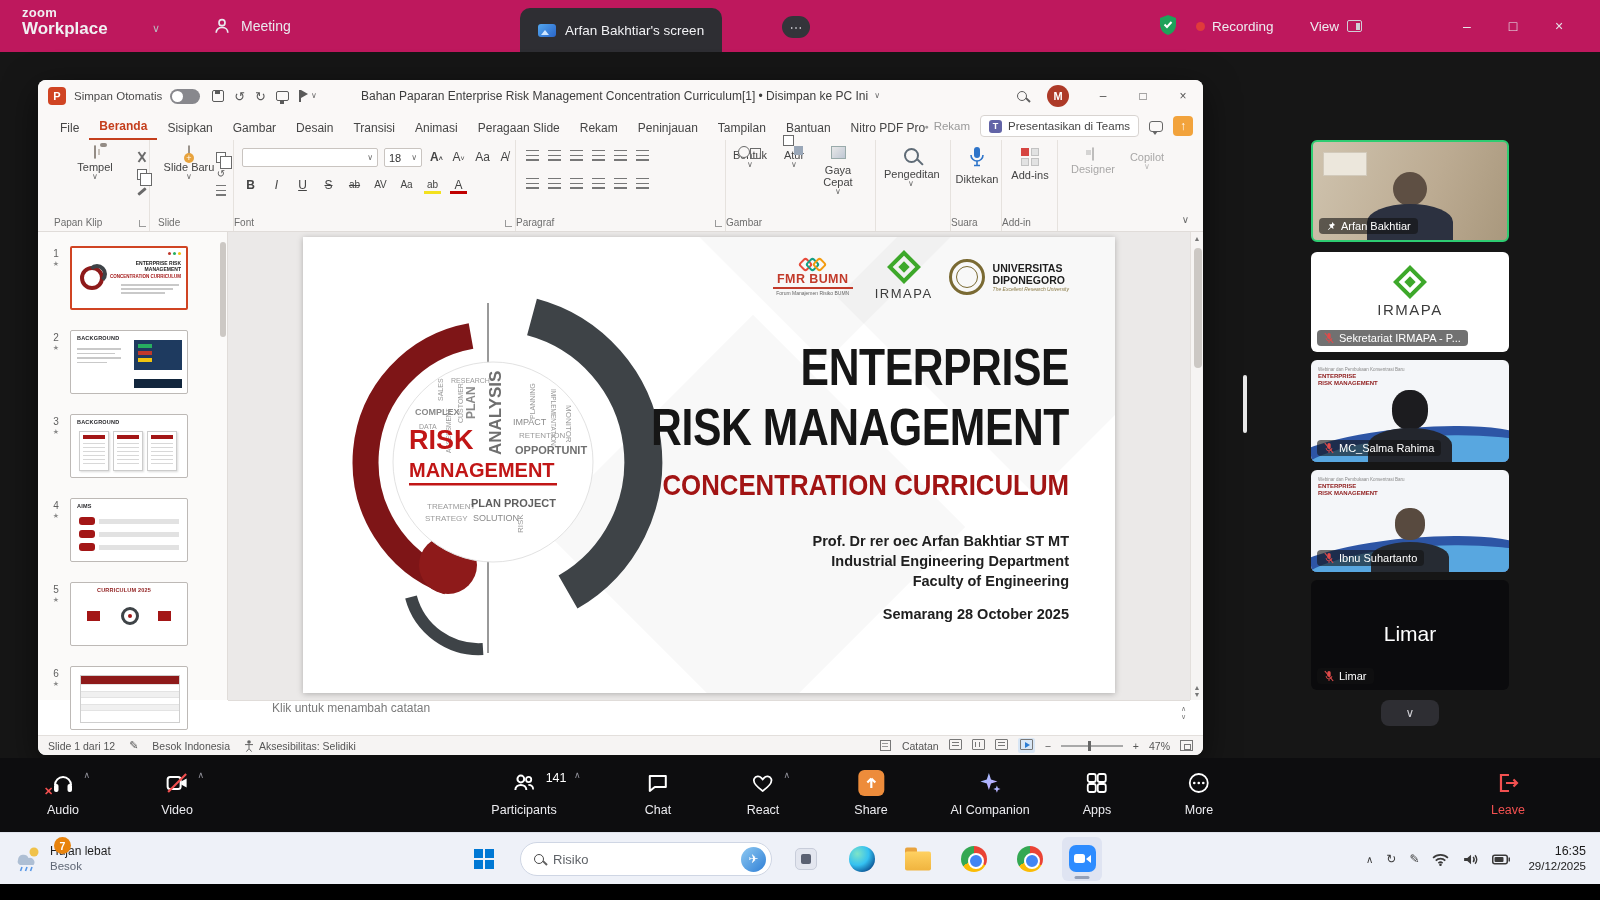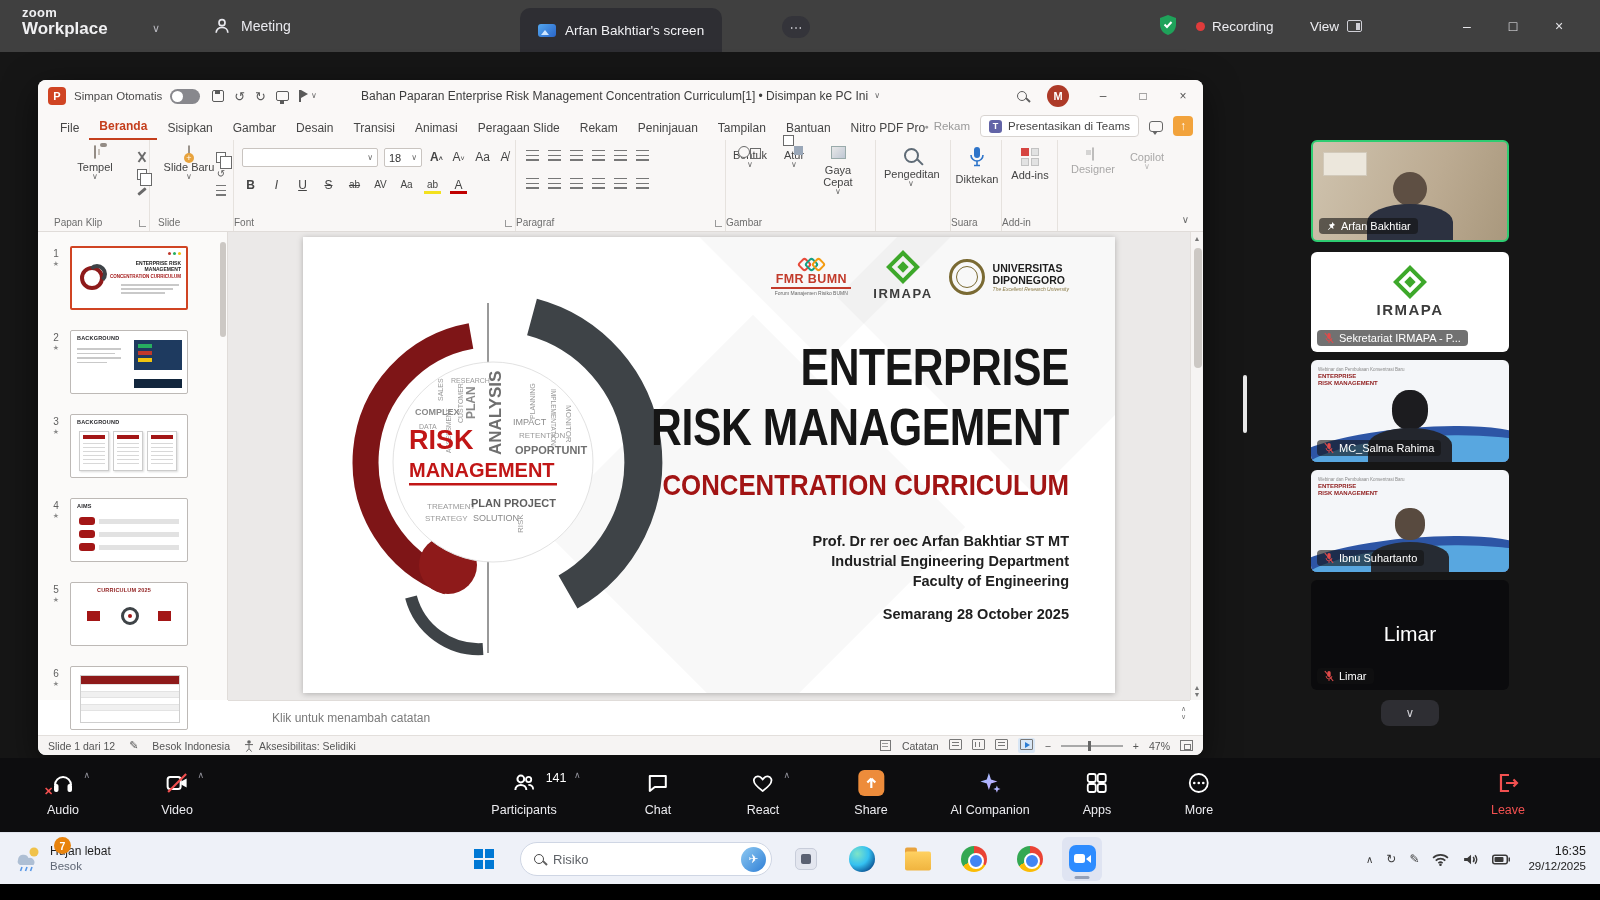--- a/index.html
+++ b/index.html
@@ -1,21 +1,21 @@
 <!DOCTYPE html>
 <html><head>
 <meta charset="utf-8">
 <style>
 *{box-sizing:border-box;margin:0;padding:0}
 html,body{background:#000}
 body{font-family:"Liberation Sans",sans-serif}
 #screen{position:relative;width:1600px;height:900px;background:#151515;overflow:hidden}
 
 
-#topbar{position:absolute;left:0;top:0;width:1600px;height:52px;background:#404040;color:#f0f0f2}
+#topbar{position:absolute;left:0;top:0;width:1600px;height:52px;background:#be185d;color:#f0f0f2}
 .brand{position:absolute;left:22px;top:6px;line-height:1.1}
 .brand .z{font-size:13px;font-weight:700;letter-spacing:.3px}
 .brand .w{font-size:17px;font-weight:600}
 .brand-chev{position:absolute;left:152px;top:22px;color:#b9b9c0;font-size:11px}
 .meeting-tab{position:absolute;left:212px;top:0;height:52px;display:flex;align-items:center;gap:9px;font-size:14px;color:#e9e9ee}
 .screen-tab{position:absolute;left:520px;top:8px;height:44px;background:#2e2e33;border-radius:10px 10px 0 0;display:flex;align-items:center;gap:9px;padding:0 18px;font-size:13.5px;color:#f2f2f5}
 .scr-ico{width:18px;height:13px;border-radius:3px;background:linear-gradient(135deg,#53a7f0,#2a65c9);position:relative}
 .scr-ico::after{content:"";position:absolute;left:3px;bottom:2px;border-left:4px solid transparent;border-right:4px solid transparent;border-bottom:5px solid #cfe6ff}
 .ellipsis-btn{position:absolute;left:782px;top:16px;width:28px;height:22px;border-radius:11px;background:#34343a;color:#d8d8de;display:flex;align-items:center;justify-content:center;font-size:13px}
 .sec-shield{position:absolute;left:1158px;top:14px}
@@ -167,35 +167,35 @@
 .knot i{width:11px;height:11px;border:2.5px solid;border-radius:3px;transform:rotate(45deg);display:inline-block}
 .knot i:nth-child(1){border-color:#e74c3c}
 .knot i:nth-child(2){border-color:#16a085;margin-left:-4px}
 .knot i:nth-child(3){border-color:#f39c12;margin-left:-4px}
 .fmr-t{font-size:12.5px;font-weight:700;color:#c23b2b;letter-spacing:.4px}
 .fmr-rule{height:2px;background:#c23b2b;margin:1px 6px}
 .fmr-s{font-size:5px;color:#666;white-space:nowrap;overflow:hidden}
 .irmapa-lg{text-align:center}
 .irm-d{width:24px;height:24px;border:4.5px solid #3da82a;transform:rotate(45deg);margin:2px auto 7px;position:relative}
 .irm-d::after{content:"";position:absolute;left:4px;top:4px;width:8px;height:8px;background:#3da82a}
-.irm-t{font-size:13px;font-weight:700;color:#3c3c3c;letter-spacing:1.5px}
+.irm-t{font-size:13px;font-weight:400;color:#3c3c3c;letter-spacing:1.5px}
 .undip-lg{display:flex;gap:8px;align-items:center}
 .undip-c{width:36px;height:36px;border:3px solid #7a6a33;border-radius:50%;position:relative}
 .undip-c::after{content:"";position:absolute;left:4px;top:4px;right:4px;bottom:4px;border:1px solid #7a6a33;border-radius:50%}
 .undip-t{font-size:10.5px;font-weight:700;color:#1d1d1d;line-height:12px}
 .undip-s{font-size:5px;font-style:italic;color:#8a7a45}
 .wc-wrap{position:absolute;left:20px;top:60px;width:360px;height:380px}
 .title-block{position:absolute;right:46px;top:100px;width:560px;text-align:right}
 .cond{display:block;transform:scaleX(.82);transform-origin:100% 50%;font-size:52px;line-height:60px;font-weight:800;color:#161616;letter-spacing:-.5px}
 .cond2{display:block;transform:scaleX(.86);transform-origin:100% 50%;font-size:30px;line-height:40px;font-weight:800;color:#a21414;margin-top:8px}
 .info-block{margin-top:26px;font-size:14.5px;font-weight:700;color:#202020;line-height:20px}
 .venue{margin-top:15px;font-size:14.5px;font-weight:700;color:#202020}
 
 
-.notes{position:absolute;left:190px;right:13px;bottom:20px;height:35px;background:#fff;border-top:1px solid #e0dcd9;display:flex;align-items:center;padding-left:44px;color:#7a7a7a;font-size:12px}
+.notes{position:absolute;left:190px;right:13px;bottom:20px;height:35px;background:#fff;border-top:1px solid #e0dcd9;display:flex;padding-left:44px;color:#7a7a7a;font-size:12px}
 .notes-arrows{position:absolute;right:4px;top:4px;text-align:center;font-size:7px;color:#777;line-height:8px}
 .status{position:absolute;left:0;right:0;bottom:0;height:20px;background:#f6f4f3;border-top:1px solid #e3dfdc;display:flex;align-items:center;font-size:10.5px;color:#555;padding:0 10px;gap:14px}
 .st-right{margin-left:auto;display:flex;align-items:center;gap:10px}
 .vico{width:13px;height:11px;border:1.3px solid #777;border-radius:1px;position:relative;display:inline-block}
 .vico.grid::after{content:"";position:absolute;left:2px;top:2px;right:2px;bottom:2px;background:repeating-linear-gradient(90deg,#777 0 1px,transparent 1px 4px)}
 .vico.lines::after{content:"";position:absolute;left:2px;top:2px;right:2px;bottom:2px;background:repeating-linear-gradient(#777 0 1px,transparent 1px 3.4px)}
 .vico.play::after{content:"";position:absolute;left:4px;top:2.4px;border-top:3px solid transparent;border-bottom:3px solid transparent;border-left:5px solid #2b7cd3}
 .vico-wrap.active{background:#d8e6f5;border-radius:2px;padding:1px 2px}
 .zslider{width:62px;height:2px;background:#a9a9a9;position:relative;display:inline-block;vertical-align:middle}
 .zslider::after{content:"";position:absolute;left:44%;top:-4px;width:3px;height:10px;background:#666}

